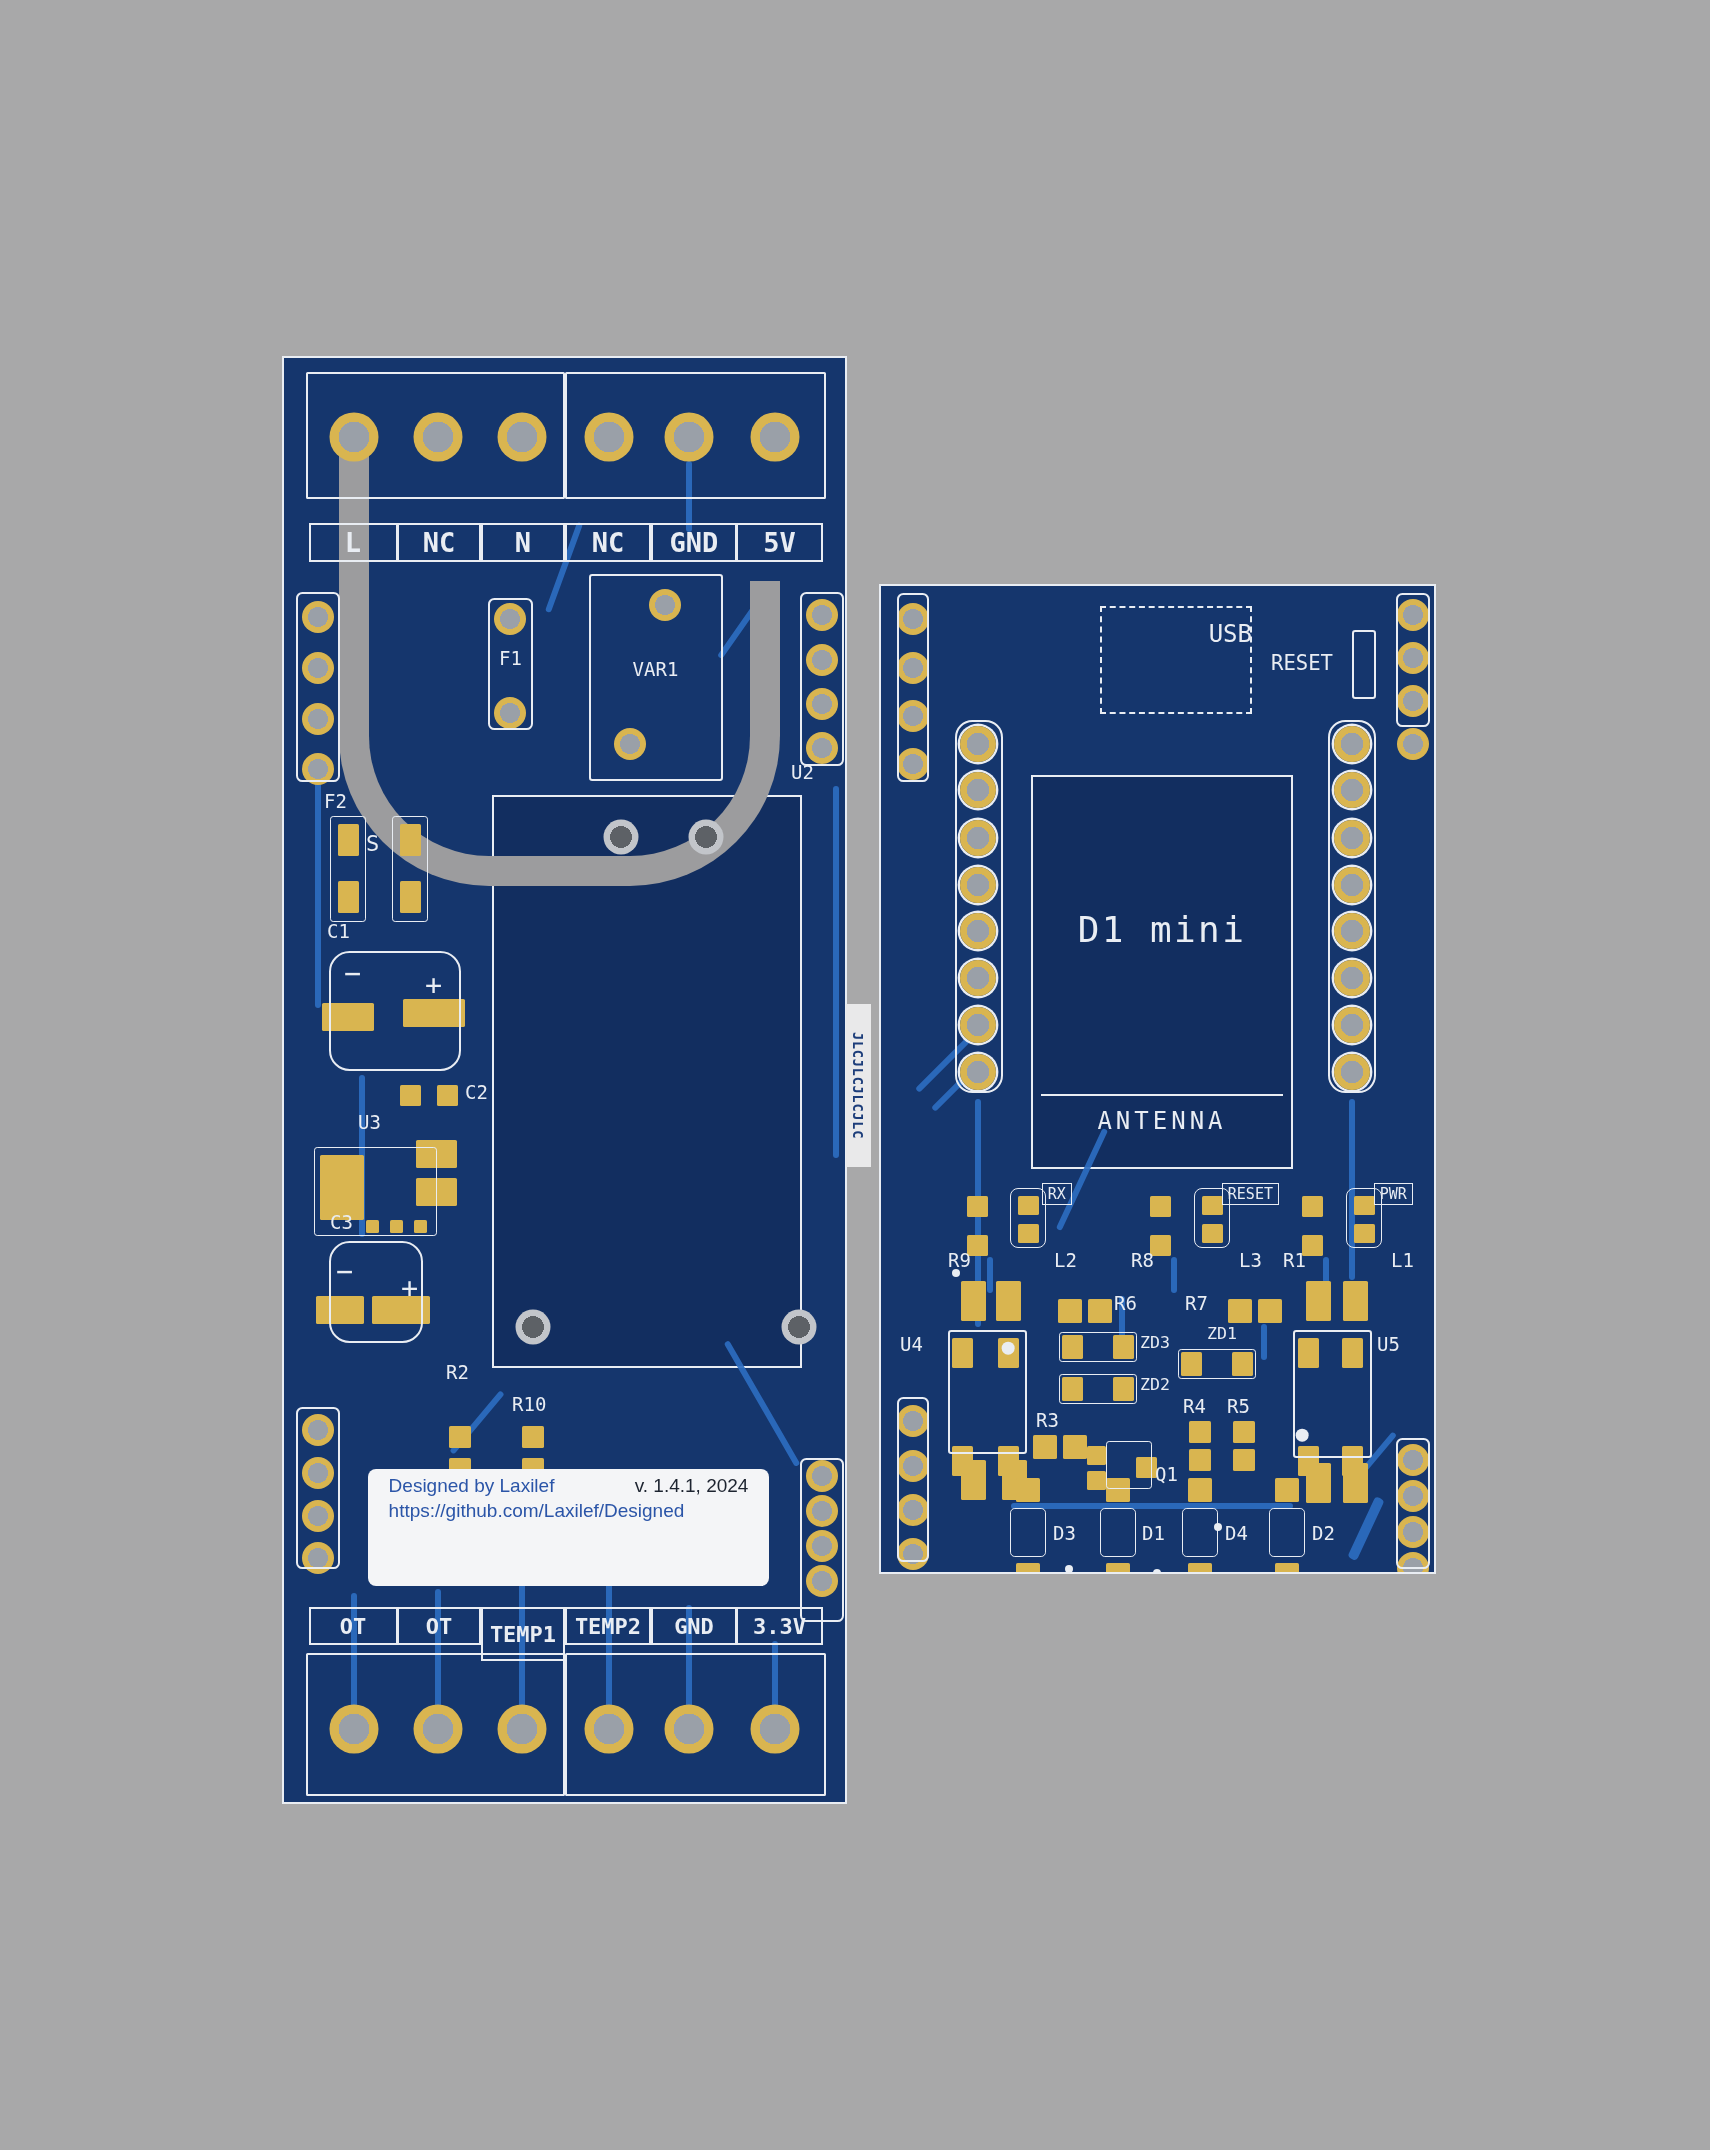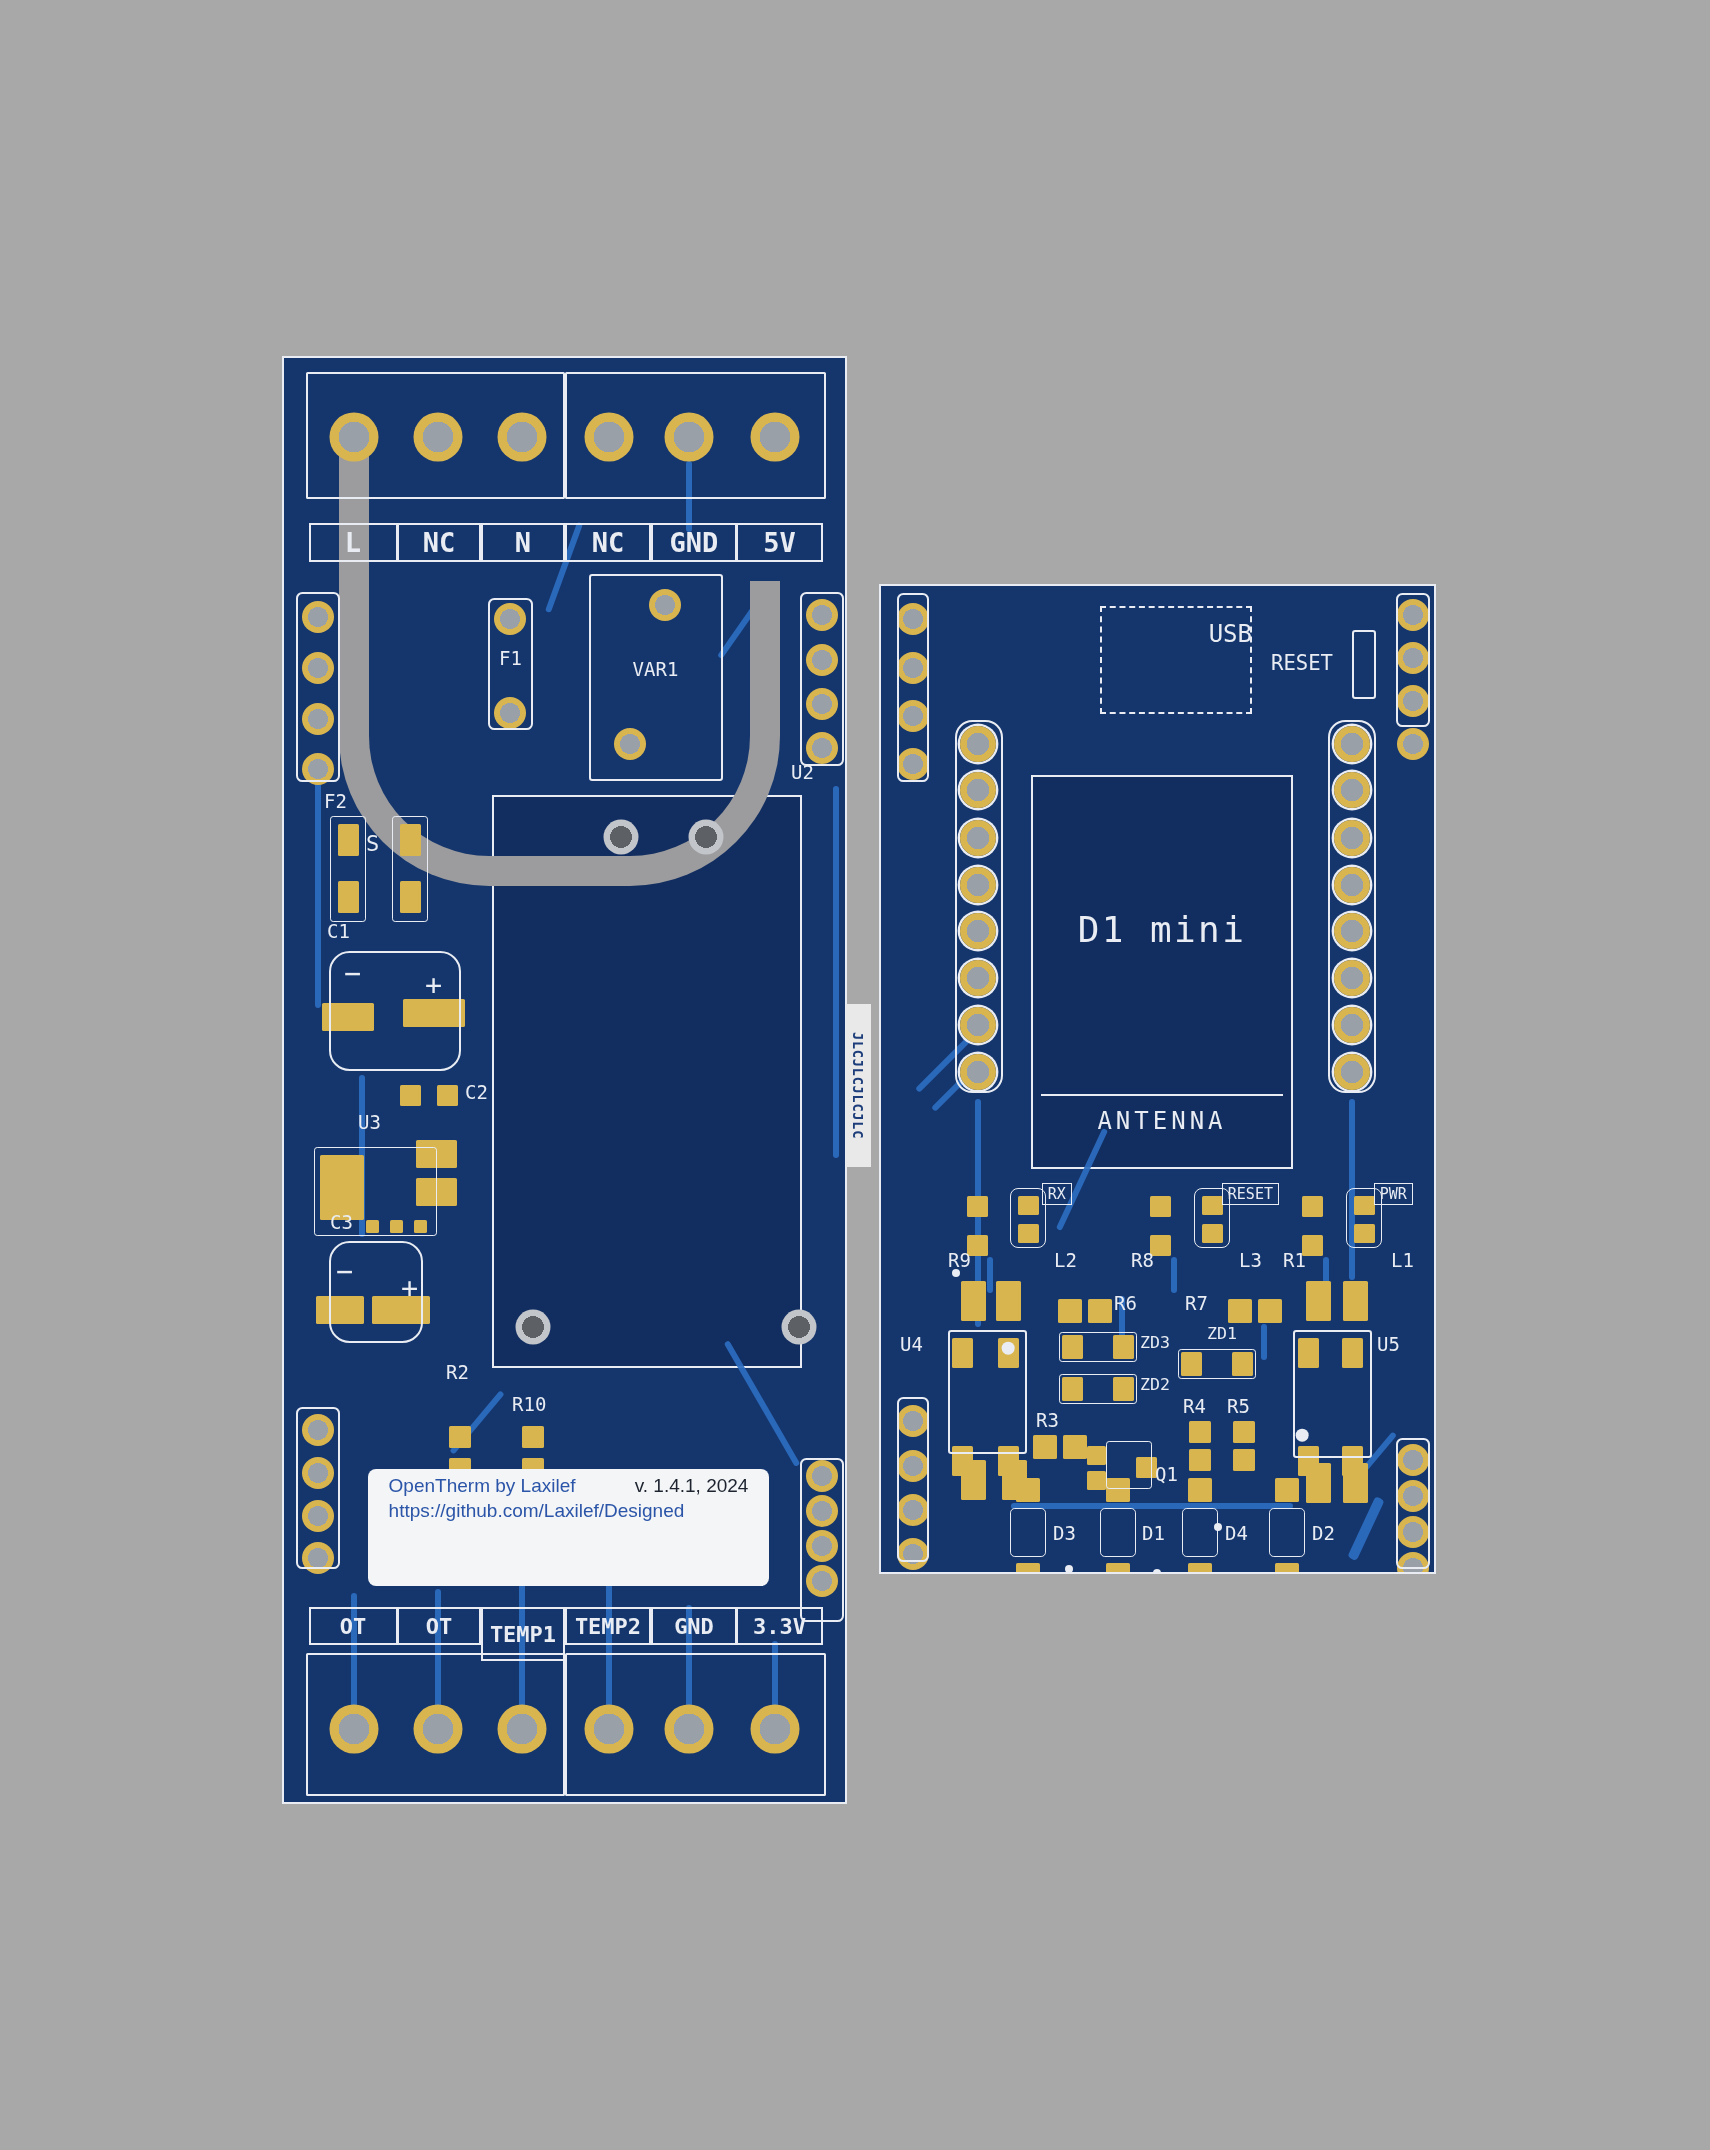--- a/index.html
+++ b/index.html
@@ -86,21 +86,21 @@
     <div class="lbl" style="left:181px;top:725px">C2</div>
     <div class="lbl" style="left:74px;top:755px">U3</div>
     <div class="lbl" style="left:46px;top:855px">C3</div>
     <div class="lbl" style="left:52px;top:900px;font-size:28.5px">−</div>
     <div class="lbl" style="left:117px;top:917px;font-size:28.5px">+</div>
     <div class="lbl" style="left:162px;top:1005px">R2</div>
     <div class="lbl" style="left:228px;top:1037px">R10</div>
 
     <div class="infobox">
       <div class="ib-row">
-        <span class="ib-designer">OpenTherm by Laxilef</span>
+        <span class="ib-designer">Designed by Laxilef</span>
         <span class="ib-version">v. 1.4.1, 2024</span>
       </div>
       <div class="ib-url">https://github.com/Laxilef/Designed</div>
     </div>
   <div class="pad pad-big" style="left: 70px; top: 79px;"></div>
       <div class="pad pad-big" style="left: 154px; top: 79px;"></div>
       <div class="pad pad-big" style="left: 238px; top: 79px;"></div>
       <div class="pad pad-big" style="left: 325px; top: 79px;"></div>
       <div class="pad pad-big" style="left: 405px; top: 79px;"></div>
       <div class="pad pad-big" style="left: 491px; top: 79px;"></div>

